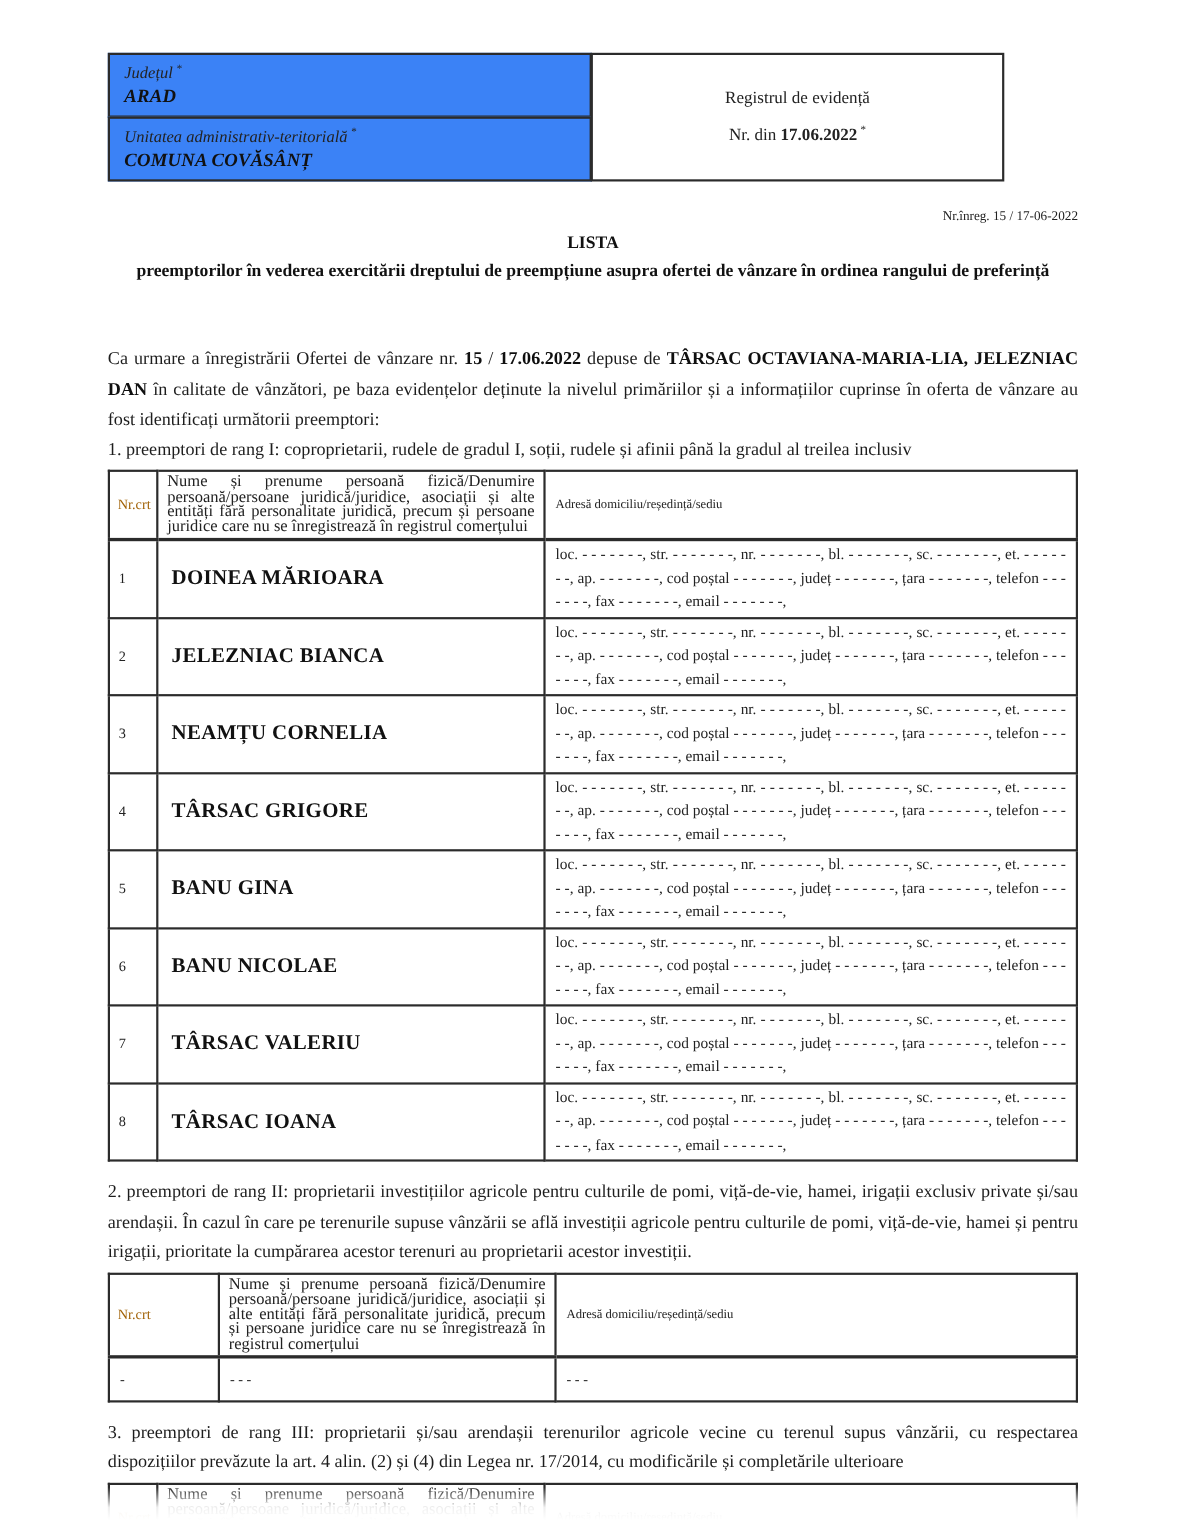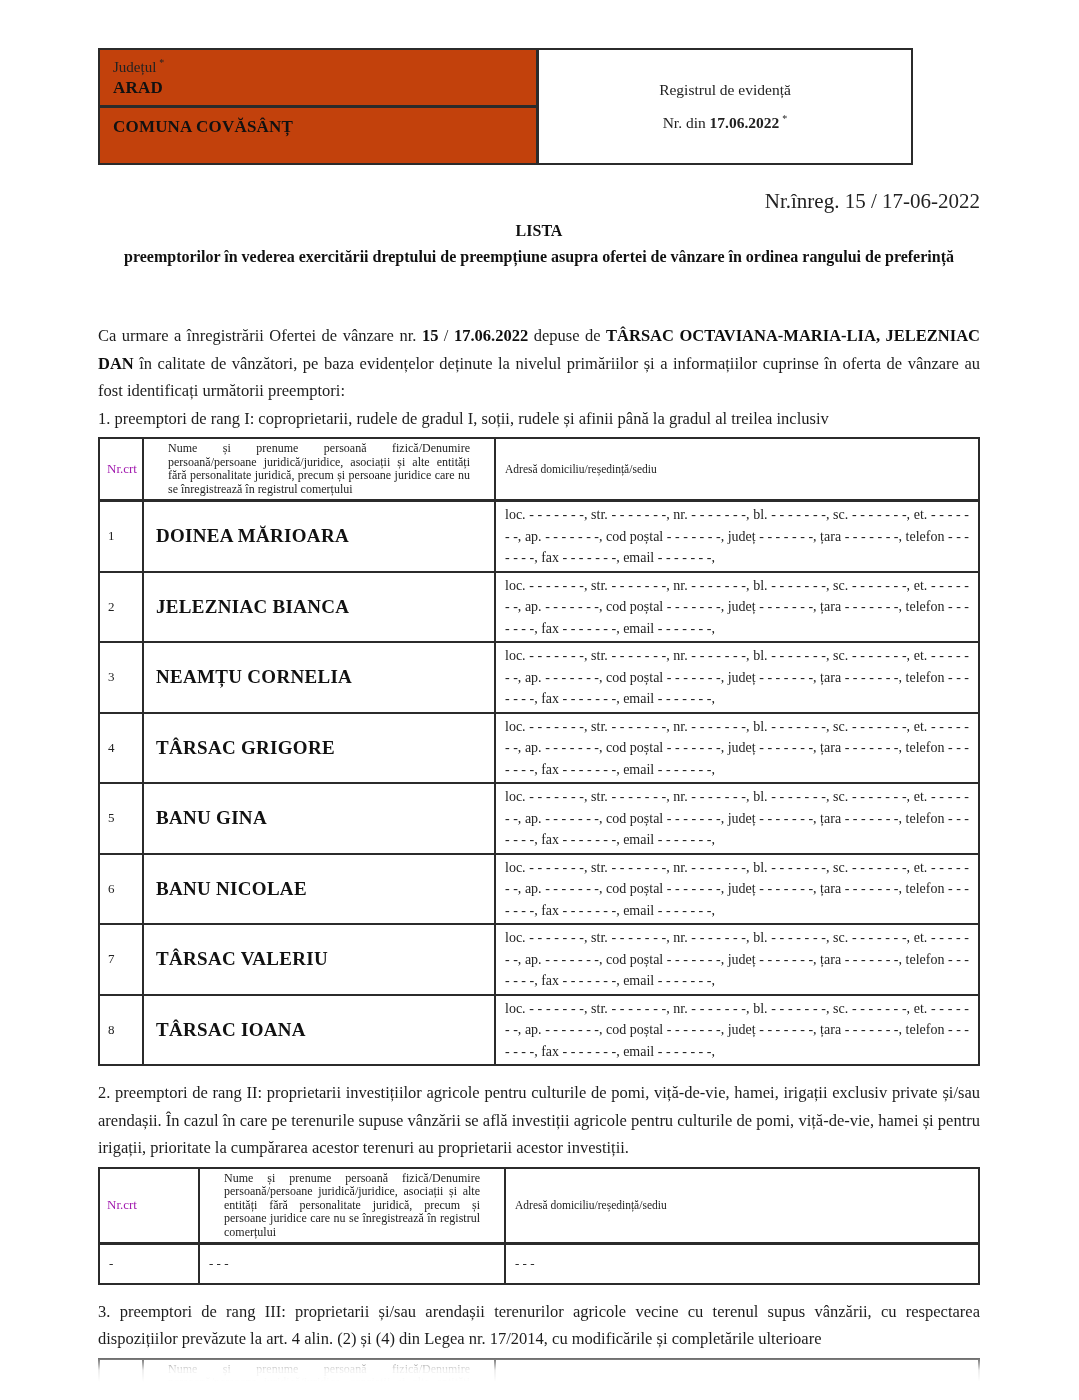--- a/index.html
+++ b/index.html
@@ -11,50 +11,50 @@
   }
   .page {
     position:relative; width:1079px; height:1400px;
     background:#fff; overflow:hidden;
   }
   .content { position:absolute; left:98px; top:48px; width:882px; }
 
   
   .header-boxes { display:flex; width:882px; }
   .hb-left { width:440px; display:flex; flex-direction:column; }
-  .hb-box { border:2px solid #2b2b2b; background:#c2410c; padding:7px 13px 6px 13px; height:59px; }
+  .hb-box { border:2px solid #2b2b2b; background:#3b82f6; padding:7px 13px 6px 13px; height:59px;font-style:italic; }
   .hb-box + .hb-box { border-top-width:2px; margin-top:-1px; }
   .hb-label { font-size:15px; color:#222; }
   .hb-value { font-size:17px; font-weight:bold; letter-spacing:.2px; color:#111; margin-top:2px; }
   .hb-right {
     width:376px; border:2px solid #2b2b2b; margin-left:-1px;
     display:flex; flex-direction:column; align-items:center; justify-content:center;
     font-size:15.5px; line-height:29px; color:#222;
   }
   sup.ast { font-size:10px; vertical-align:super; margin-left:3px; color:#222; }
 
-  .reg-line { margin-top:24px; text-align:right; font-size:21px; color:#222; }
+  .reg-line { margin-top:24px; text-align:right; font-size:12px; color:#222; }
 
   .doc-title { margin-top:8px; text-align:center; font-weight:bold; font-size:16px; color:#111; }
   .doc-subtitle {
     margin-top:2px; text-align:center; font-weight:bold; font-size:16px;
     line-height:30px; color:#111;
   }
 
   .intro { margin-top:50px; font-size:16.5px; line-height:27.5px; text-align:justify; color:#1d1d1d; }
   .intro b { color:#0f0f0f; }
   .section-line { font-size:16.5px; line-height:27.5px; color:#1d1d1d; }
   .section-para { font-size:16.5px; line-height:27.5px; text-align:justify; color:#1d1d1d; }
   .mt13 { margin-top:13px; }
 
   table.doc { width:882px; border-collapse:collapse; table-layout:fixed; margin-top:5px; }
   table.doc td { border:2px solid #2b2b2b; vertical-align:middle; }
   table.doc thead td { border-bottom:3px solid #2b2b2b; }
-  td.h-nr { font-size:13px; padding:2px 4px 2px 7px; color:#a21caf; }
-  td.h-name { font-size:12px; line-height:13.5px; text-align:justify; padding:3px 24px; color:#222; }
+  td.h-nr { font-size:13px; padding:2px 4px 2px 7px; color:#a16207; }
+  td.h-name { font-size:15px; line-height:13.5px; text-align:justify; padding:3px 8px; color:#222; }
   td.h-addr { font-size:11.5px; padding:2px 4px 2px 9px; color:#222; }
   td.c-nr { font-size:13px; padding-left:8px; color:#222; }
   td.c-name { font-weight:bold; font-size:19px; letter-spacing:.3px; padding-left:12px; color:#111; }
   td.c-addr { font-size:14px; line-height:21.5px; text-align:justify; padding:2px 9px; color:#222; }
   table.t1 tbody tr, table.t3 tbody tr { height:65px; }
   table.t2 thead tr { height:44px; }
   table.t2 tbody tr { height:40px; }
   table.t2 td.c-dash { font-size:13px; padding-left:9px; color:#222; }
 
   
@@ -71,20 +71,21 @@
 <div class="page">
   <div class="content">
 
     <div class="header-boxes">
       <div class="hb-left">
         <div class="hb-box">
           <div class="hb-label"><span>Județul</span><sup class="ast">*</sup></div>
           <div class="hb-value">ARAD</div>
         </div>
         <div class="hb-box">
+          <div class="hb-label"><span>Unitatea administrativ-teritorială</span><sup class="ast">*</sup></div>
           <div class="hb-value">COMUNA COVĂSÂNȚ</div>
         </div>
       </div>
       <div class="hb-right">
         <div>Registrul de evidență</div>
         <div><span>Nr. din </span><b>17.06.2022</b><sup class="ast">*</sup></div>
       </div>
     </div>
 
     <div class="reg-line">Nr.înreg. 15 / 17-06-2022</div>

